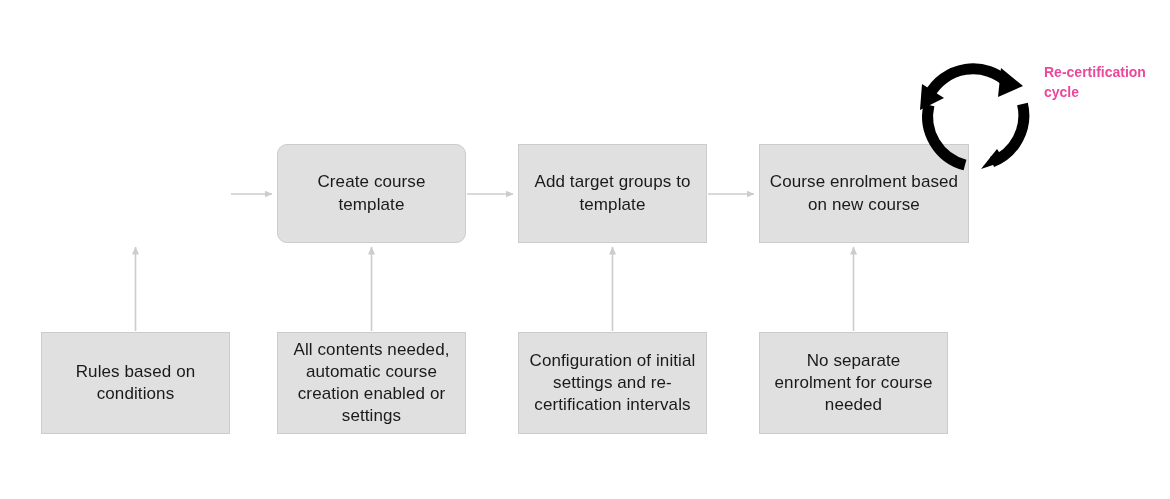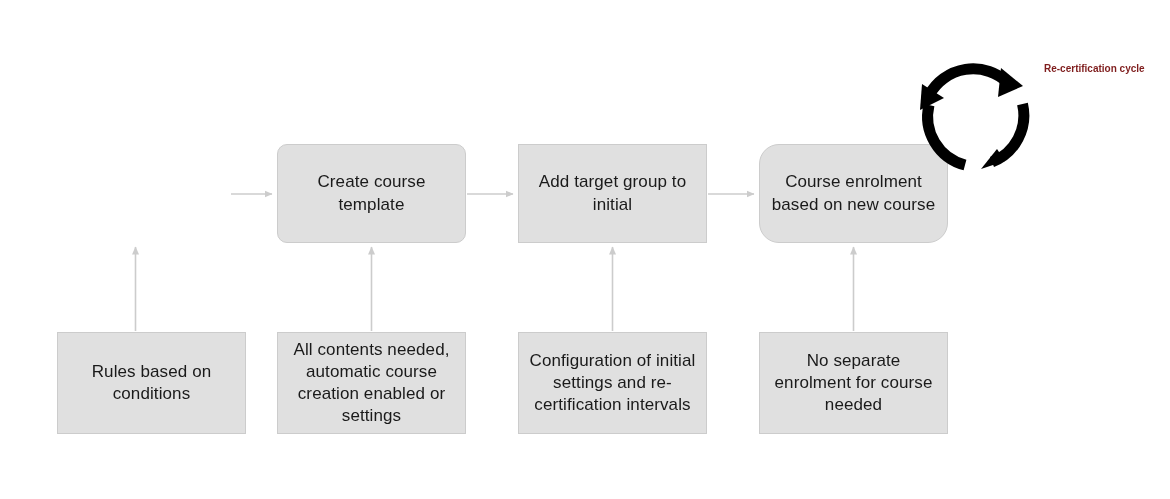--- a/index.html
+++ b/index.html
@@ -53,24 +53,24 @@
     left: 908px;
     top: 50px;
     width: 134px;
     height: 134px;
   }
   #cycle-label {
     position: absolute;
     left: 1044px;
     top: 62px;
     width: 124px;
-    font-size: 10px;
+    font-size: 14px;
     font-weight: bold;
     line-height: 1.45;
-    color: #7f1d1d;
+    color: #ec4899;
     white-space: pre-line;
   }
 </style>
 </head>
 <body>
 
 <div id="canvas">
 
   <svg id="connectors" viewBox="0 0 1170 499" width="1170" height="499">
     <defs>
@@ -105,28 +105,28 @@
       <line x1="853.5" y1="331" x2="853.5" y2="247" stroke="#cccccc" stroke-width="1.6" marker-end="url(#arrow-up)"></line>
     </g>
   </svg>
 
 
   <div class="node" style="left:277px; top:144px; width:189px; height:99px;border-radius:10px;">
     <span class="node-label">Create course template</span>
   </div>
 
   <div class="node" style="left:518px; top:144px; width:189px; height:99px;">
-    <span class="node-label">Add target group to initial</span>
+    <span class="node-label">Add target groups to template</span>
   </div>
 
-  <div class="node" style="left:759px; top:144px; width:189px; height:99px;border-radius:20px;">
+  <div class="node" style="left:759px; top:144px; width:210px; height:99px;">
     <span class="node-label">Course enrolment based on new course</span>
   </div>
 
-  <div class="node" style="left:41px; top:332px; width:189px; height:102px;margin-left:16px;">
+  <div class="node" style="left:41px; top:332px; width:189px; height:102px;">
     <span class="node-label">Rules based on conditions</span>
   </div>
 
   <div class="node" style="left:277px; top:332px; width:189px; height:102px;">
     <span class="node-label">All contents needed, automatic course creation enabled or settings</span>
   </div>
 
   <div class="node" style="left:518px; top:332px; width:189px; height:102px;">
     <span class="node-label">Configuration of initial settings and re-certification intervals</span>
   </div>

